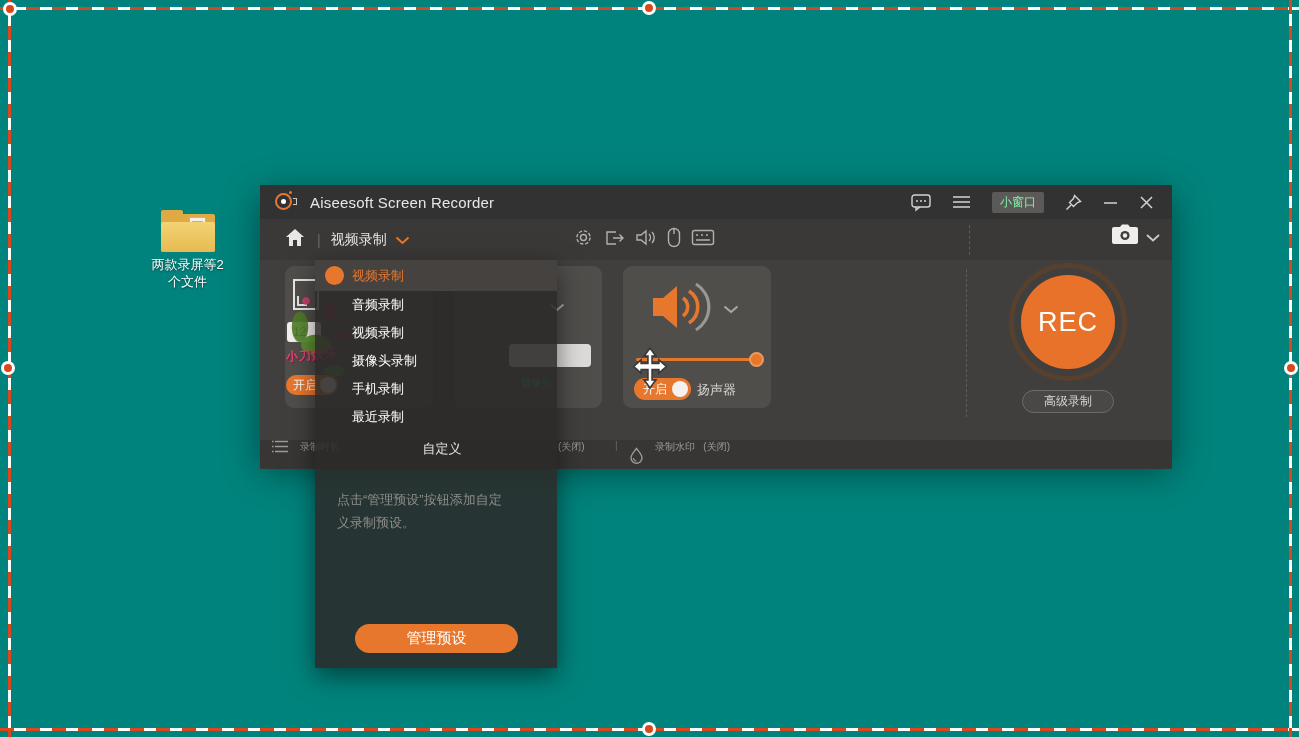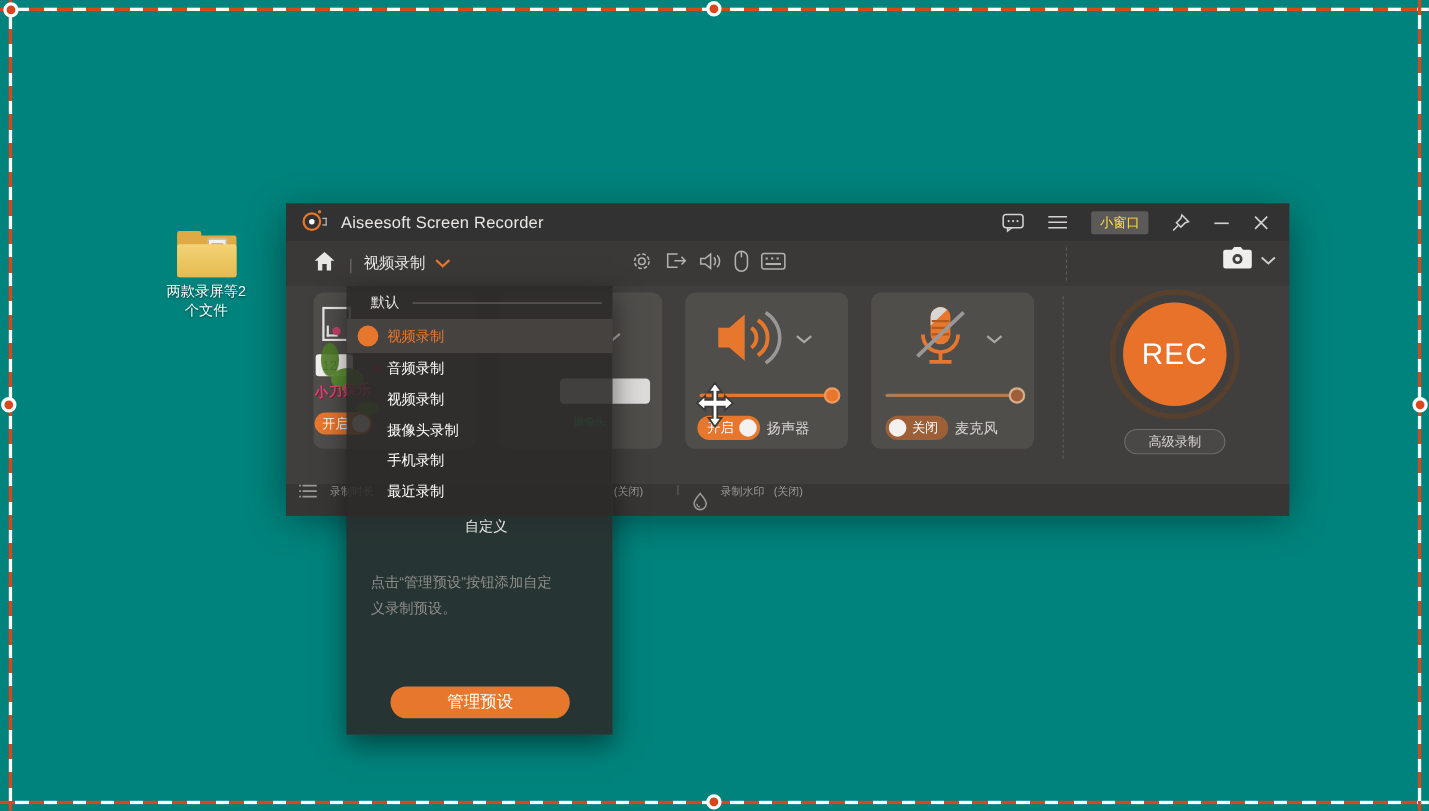--- a/index.html
+++ b/index.html
@@ -35,21 +35,21 @@
   .titlebar { position:absolute; left:0; top:0; width:100%; height:34px; background:#333232;
               display:flex; align-items:center; }
   .logo { position:relative; width:22px; height:22px; margin-left:15px; }
   .logo .ring { position:absolute; left:0; top:2px; width:17px; height:17px; border:2px solid #e8772e; border-radius:50%; }
   .logo .dot  { position:absolute; left:6px; top:8px; width:5px; height:5px; background:#fff; border-radius:50%; }
   .logo .spark{ position:absolute; left:14px; top:0; width:3px; height:3px; background:#e8772e; border-radius:50%; }
   .logo .lug  { position:absolute; left:18px; top:7px; width:4px; height:7px; border:1px solid #c9c7c5; border-left:none; }
   .app-title { color:#e9e7e5; font-size:15px; margin-left:13px; letter-spacing:.2px; }
   .tb-right { margin-left:auto; display:flex; align-items:center; gap:21px; margin-right:18px; }
   .tb-right svg { display:block; }
-  .btn-smallwin { background:#5c5a58; color:#fde047; font-size:12px; padding:2px 8px; border-radius:2px; }
+  .btn-smallwin { background:#5c5a58; color:#86efac; font-size:12px; padding:2px 8px; border-radius:2px; }
 
   
   .toolbar { position:absolute; left:0; top:34px; width:100%; height:41px; background:#3a3938;
              display:flex; align-items:center; }
   .home { margin-left:25px; }
   .tb-sep { color:#6d6b69; margin:0 10px 0 12px; font-size:14px; }
   .mode-label { color:#e9e7e5; font-size:14px; }
   .mode-chev { margin-left:8px; }
   .tool-icons { display:flex; align-items:center; gap:10px; margin-left:163px; color:#b3b1ae; }
   .tool-dash-sep { position:absolute; left:709px; top:6px; height:30px; border-left:1px dashed #5e5c5a; }
@@ -321,42 +321,20 @@
           <path d="M1.5 1.5 L8 7 L14.5 1.5" fill="none" stroke="#aaa8a5" stroke-width="2"></path>
         </svg>
     </span>
     <div class="slider sl-orange">
       <div class="knob"></div>
     </div>
     <div class="toggle t-on">开启</div>
     <div class="dev-label">扬声器</div>
   </div>
 
-  <div class="panel p4">
-    <span class="big-ic" style="left:34px;">
-      <svg width="56" height="58" viewBox="0 0 56 58">
-          <path d="M20 10 a9 9 0 0 1 18 0 V26 a9 9 0 0 1 -18 0 Z" fill="#e8772e"></path>
-          <path d="M20 10 a9 9 0 0 1 15 -6.5 L20 18 Z" fill="#d9d7d5"></path>
-          <path d="M21 14 h16 M21 20 h16 M21 26 h16" stroke="#b35a1e" stroke-width="2"></path>
-          <path d="M13 26 a16 16 0 0 0 32 0" fill="none" stroke="#e8772e" stroke-width="3.4"></path>
-          <path d="M29 42 V50 M19 51 H39" stroke="#e8772e" stroke-width="3.4"></path>
-          <path d="M50 6 L8 46" stroke="#9a9896" stroke-width="3.4"></path>
-        </svg>
-    </span>
-    <span class="chev-pos" style="left:104px;">
-      <svg width="16" height="9" viewBox="0 0 16 9">
-          <path d="M1.5 1.5 L8 7 L14.5 1.5" fill="none" stroke="#aaa8a5" stroke-width="2"></path>
-        </svg>
-    </span>
-    <div class="slider sl-dim">
-      <div class="knob"></div>
-    </div>
-    <div class="toggle t-off">关闭</div>
-    <div class="dev-label" style="left:76px;">麦克风</div>
-  </div>
 
   <div class="rec-sep"></div>
   <div class="rec-wrap">
     <div class="rec-ring1"></div>
     <div class="rec-ring2"></div>
     <div class="rec-btn">REC</div>
   </div>
   <div class="adv-btn">高级录制</div>
 
   <div class="statusbar">
@@ -380,24 +358,20 @@
       <span>(关闭)</span>
     </span>
   </div>
 </div>
 
 <div class="splash">
   <div class="splash-text">小刀娱乐</div>
 </div>
 
 <div class="dropdown">
-  <div class="dd-header">
-    <span>默认</span>
-      <span class="line"></span>
-  </div>
   <div class="dd-item selected">
     <span class="dot"></span>
     <span>视频录制</span>
   </div>
   <div class="dd-item"><span>音频录制</span></div>
   <div class="dd-item"><span>视频录制</span></div>
   <div class="dd-item"><span>摄像头录制</span></div>
   <div class="dd-item"><span>手机录制</span></div>
   <div class="dd-item"><span>最近录制</span></div>
   <div class="dd-header" style="margin-top:9px;flex-direction:column;">

